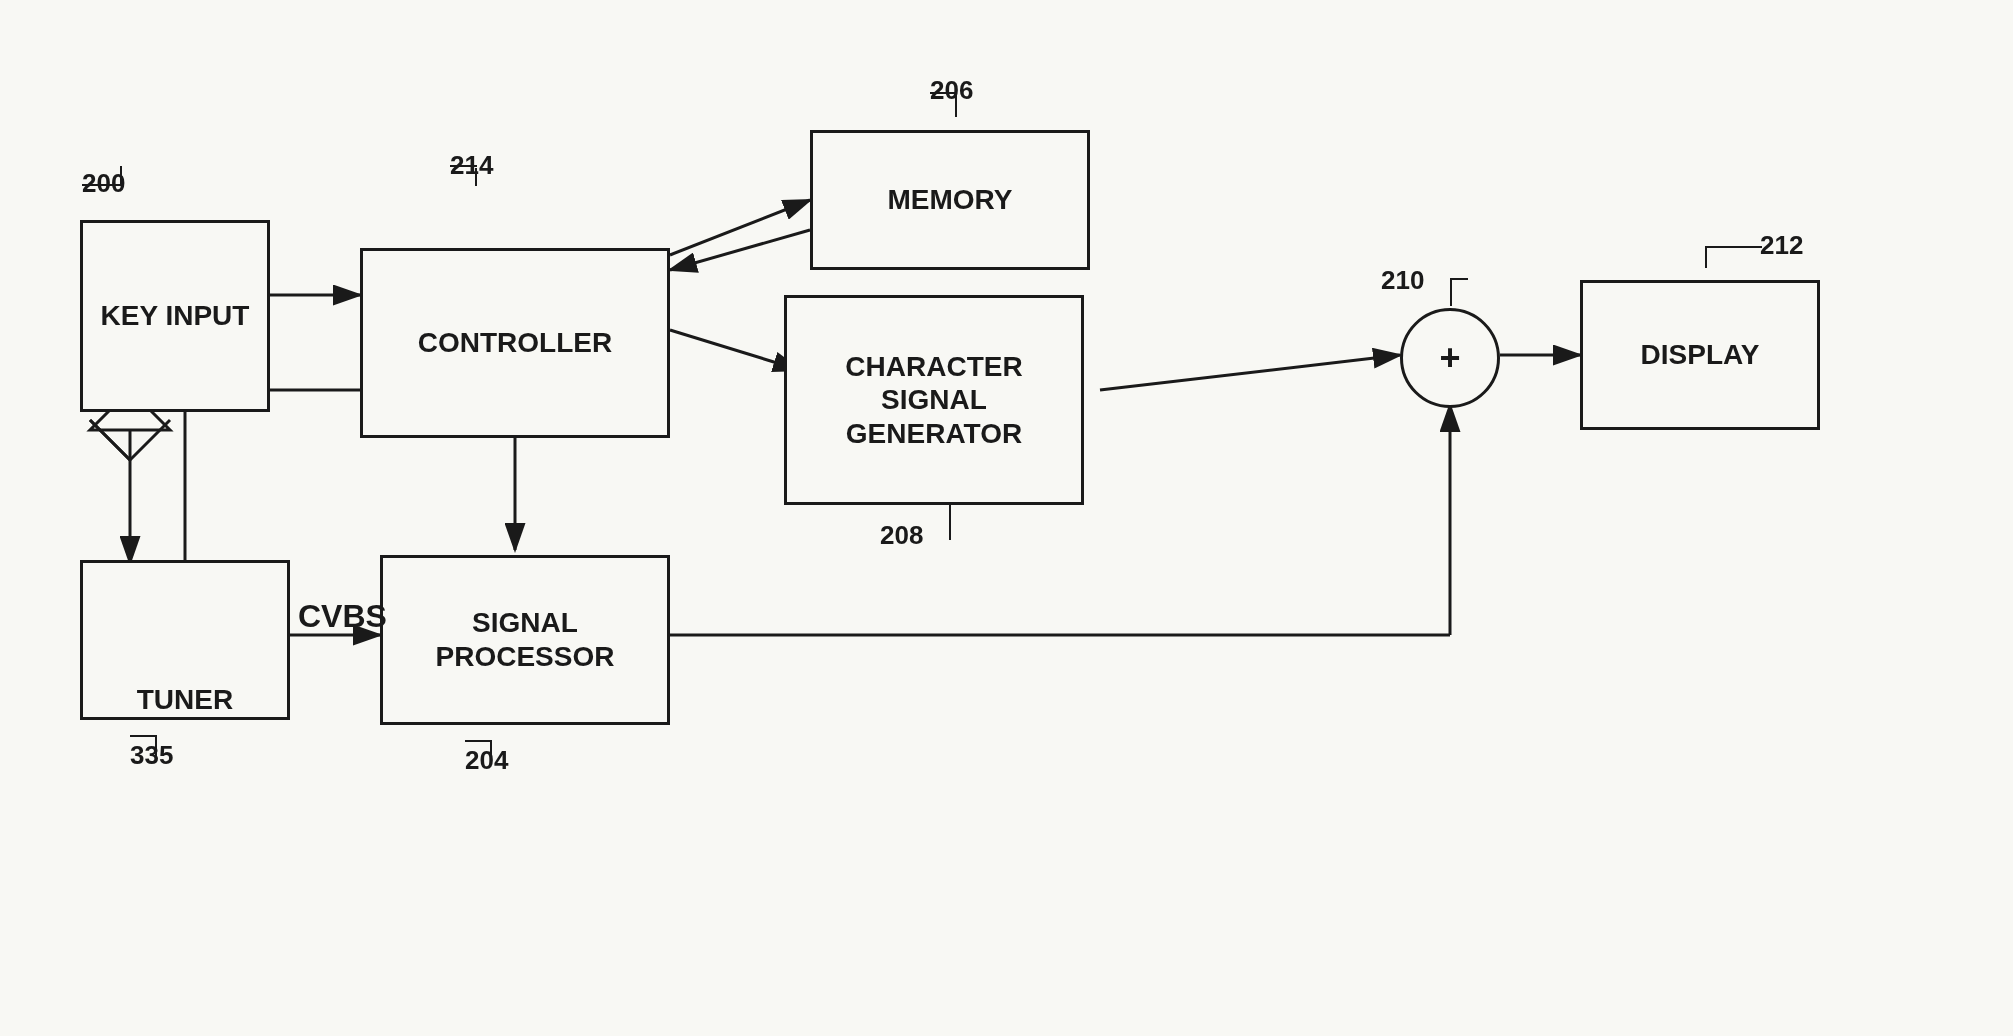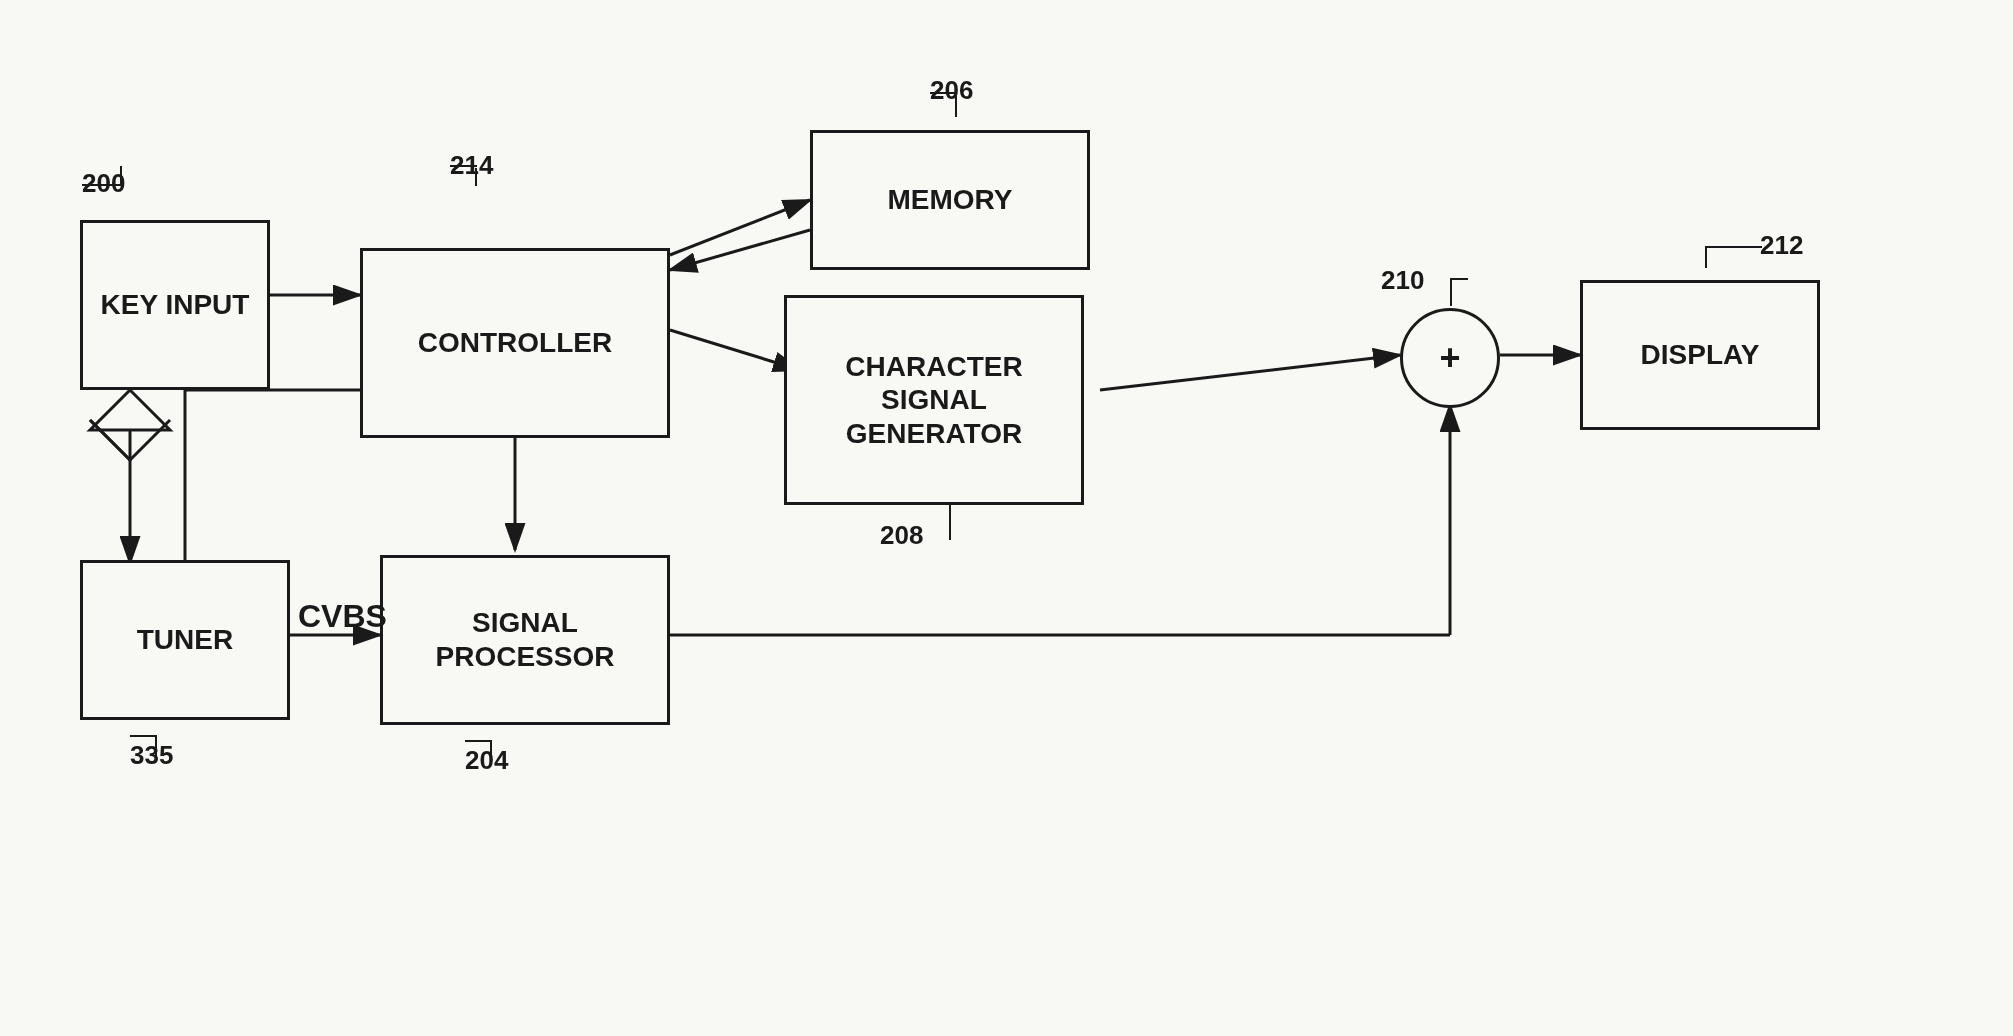--- a/index.html
+++ b/index.html
@@ -106,21 +106,21 @@
     <line x1="1450" y1="635" x2="1450" y2="405" stroke="#1a1a1a" stroke-width="3" marker-end="url(#arrowhead)"></line>
 
     <line x1="515" y1="390" x2="515" y2="550" stroke="#1a1a1a" stroke-width="3" marker-end="url(#arrowhead)"></line>
 
     <line x1="185" y1="560" x2="185" y2="390" stroke="#1a1a1a" stroke-width="3"></line>
     <line x1="185" y1="390" x2="515" y2="390" stroke="#1a1a1a" stroke-width="3"></line>
 
     <line x1="950" y1="500" x2="950" y2="540" stroke="#1a1a1a" stroke-width="2"></line>
   </svg>
 
-  <div class="block" style="left:80px; top:220px; width:190px; height:170px;">
+  <div class="block" style="left:80px; top:220px; width:190px; height:192px;">
     <span class="block-label">KEY
 INPUT</span>
   </div>
 
   <div class="ref-num" style="left:82px; top:168px;">200</div>
   <div style="position:absolute; left:120px; top:166px; width:2px; height:20px; background:#1a1a1a;"></div>
   <div style="position:absolute; left:82px; top:184px; width:40px; height:2px; background:#1a1a1a;"></div>
 
   <div class="block" style="left:360px; top:200px; width:310px; height:190px;margin-top:48px;">
     <span class="block-label">CONTROLLER</span>
@@ -153,21 +153,21 @@
   <div style="position:absolute; left:1450px; top:278px; width:18px; height:2px; background:#1a1a1a;"></div>
 
   <div class="block" style="left:1580px; top:280px; width:240px; height:150px;">
     <span class="block-label">DISPLAY</span>
   </div>
 
   <div class="ref-num" style="left:1760px; top:230px;">212</div>
   <div style="position:absolute; left:1705px; top:248px; width:2px; height:20px; background:#1a1a1a;"></div>
   <div style="position:absolute; left:1705px; top:246px; width:57px; height:2px; background:#1a1a1a;"></div>
 
-  <div class="block" style="left:80px; top:560px; width:210px; height:160px;">
+  <div class="block" style="left:80px; top:560px; width:210px; height:160px;align-items:flex-end;">
     <span class="block-label">TUNER</span>
   </div>
 
   <div class="ref-num" style="left:130px; top:740px;">335</div>
   <div style="position:absolute; left:155px; top:737px; width:2px; height:20px; background:#1a1a1a;"></div>
   <div style="position:absolute; left:130px; top:735px; width:27px; height:2px; background:#1a1a1a;"></div>
 
   <div class="block" style="left:380px; top:555px; width:290px; height:170px;">
     <span class="block-label">SIGNAL<br>PROCESSOR</span>
   </div>

